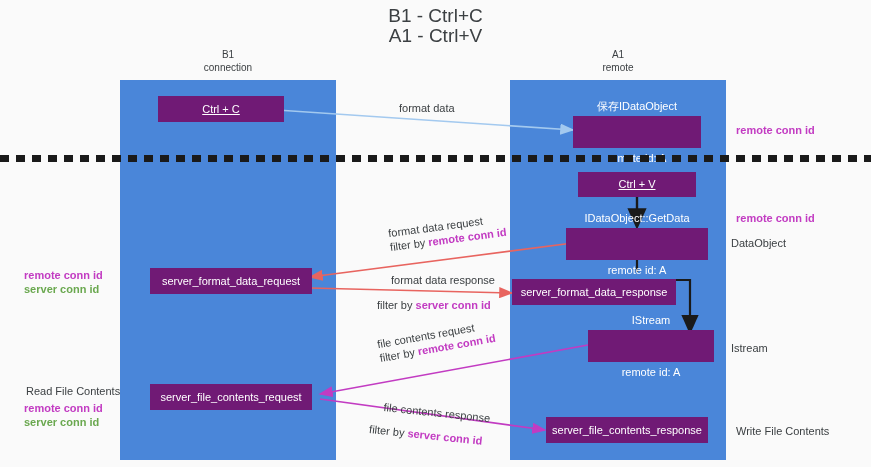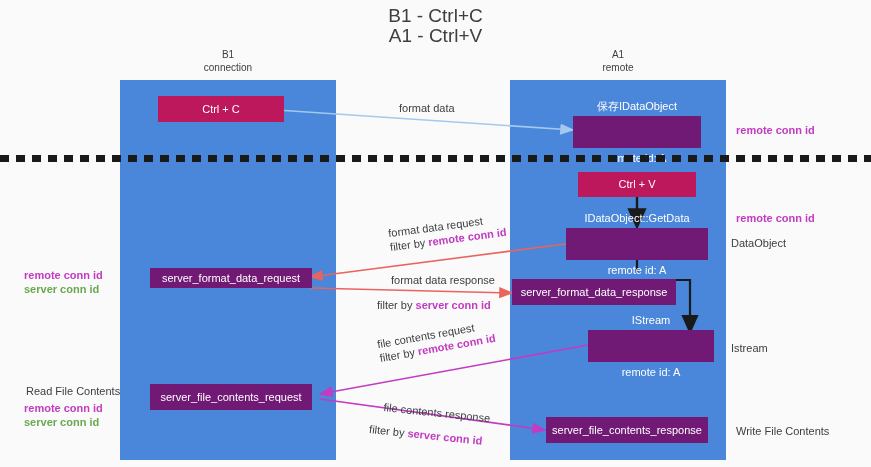--- a/index.html
+++ b/index.html
@@ -31,21 +31,21 @@
     position:absolute;background:#4a86d9;z-index:0;
   }
 
   
   .node{
     position:absolute;display:flex;flex-direction:column;
     align-items:center;justify-content:center;
     text-align:center;color:#ffffff;font-size:11px;line-height:13px;
     box-sizing:border-box;z-index:2;
   }
-  .node.green{background:#be185d;}
+  .node.green{background:#701a75;text-decoration:underline;}
   .node.orange{background:#701a75;}
   .node .l2{font-size:11px;margin-top:39px;}
 
   
   .side{
     position:absolute;font-size:11px;line-height:14px;z-index:4;
   }
   .side.gray{color:#3c4043;}
   .c-remote{color:#c23bc2;font-weight:bold;}
   .c-server{color:#6aa84f;font-weight:bold;}
@@ -131,21 +131,21 @@
 
   <div class="node green abs" style="left:578px;top:172px;width:118px;height:25px;">
     <div>Ctrl + V</div>
   </div>
 
   <div class="node orange abs" style="left:566px;top:228px;width:142px;height:32px;">
     <div>IDataObject::GetData</div>
     <div class="l2">remote id: A</div>
   </div>
 
-  <div class="node orange abs" style="left:150px;top:268px;width:162px;height:20px;">
+  <div class="node orange abs" style="left:150px;top:268px;width:162px;height:26px;">
     <div>server_format_data_request</div>
   </div>
 
   <div class="node orange abs" style="left:512px;top:279px;width:164px;height:26px;">
     <div>server_format_data_response</div>
   </div>
 
   <div class="node orange abs" style="left:588px;top:330px;width:126px;height:32px;">
     <div>IStream</div>
     <div class="l2">remote id: A</div>

